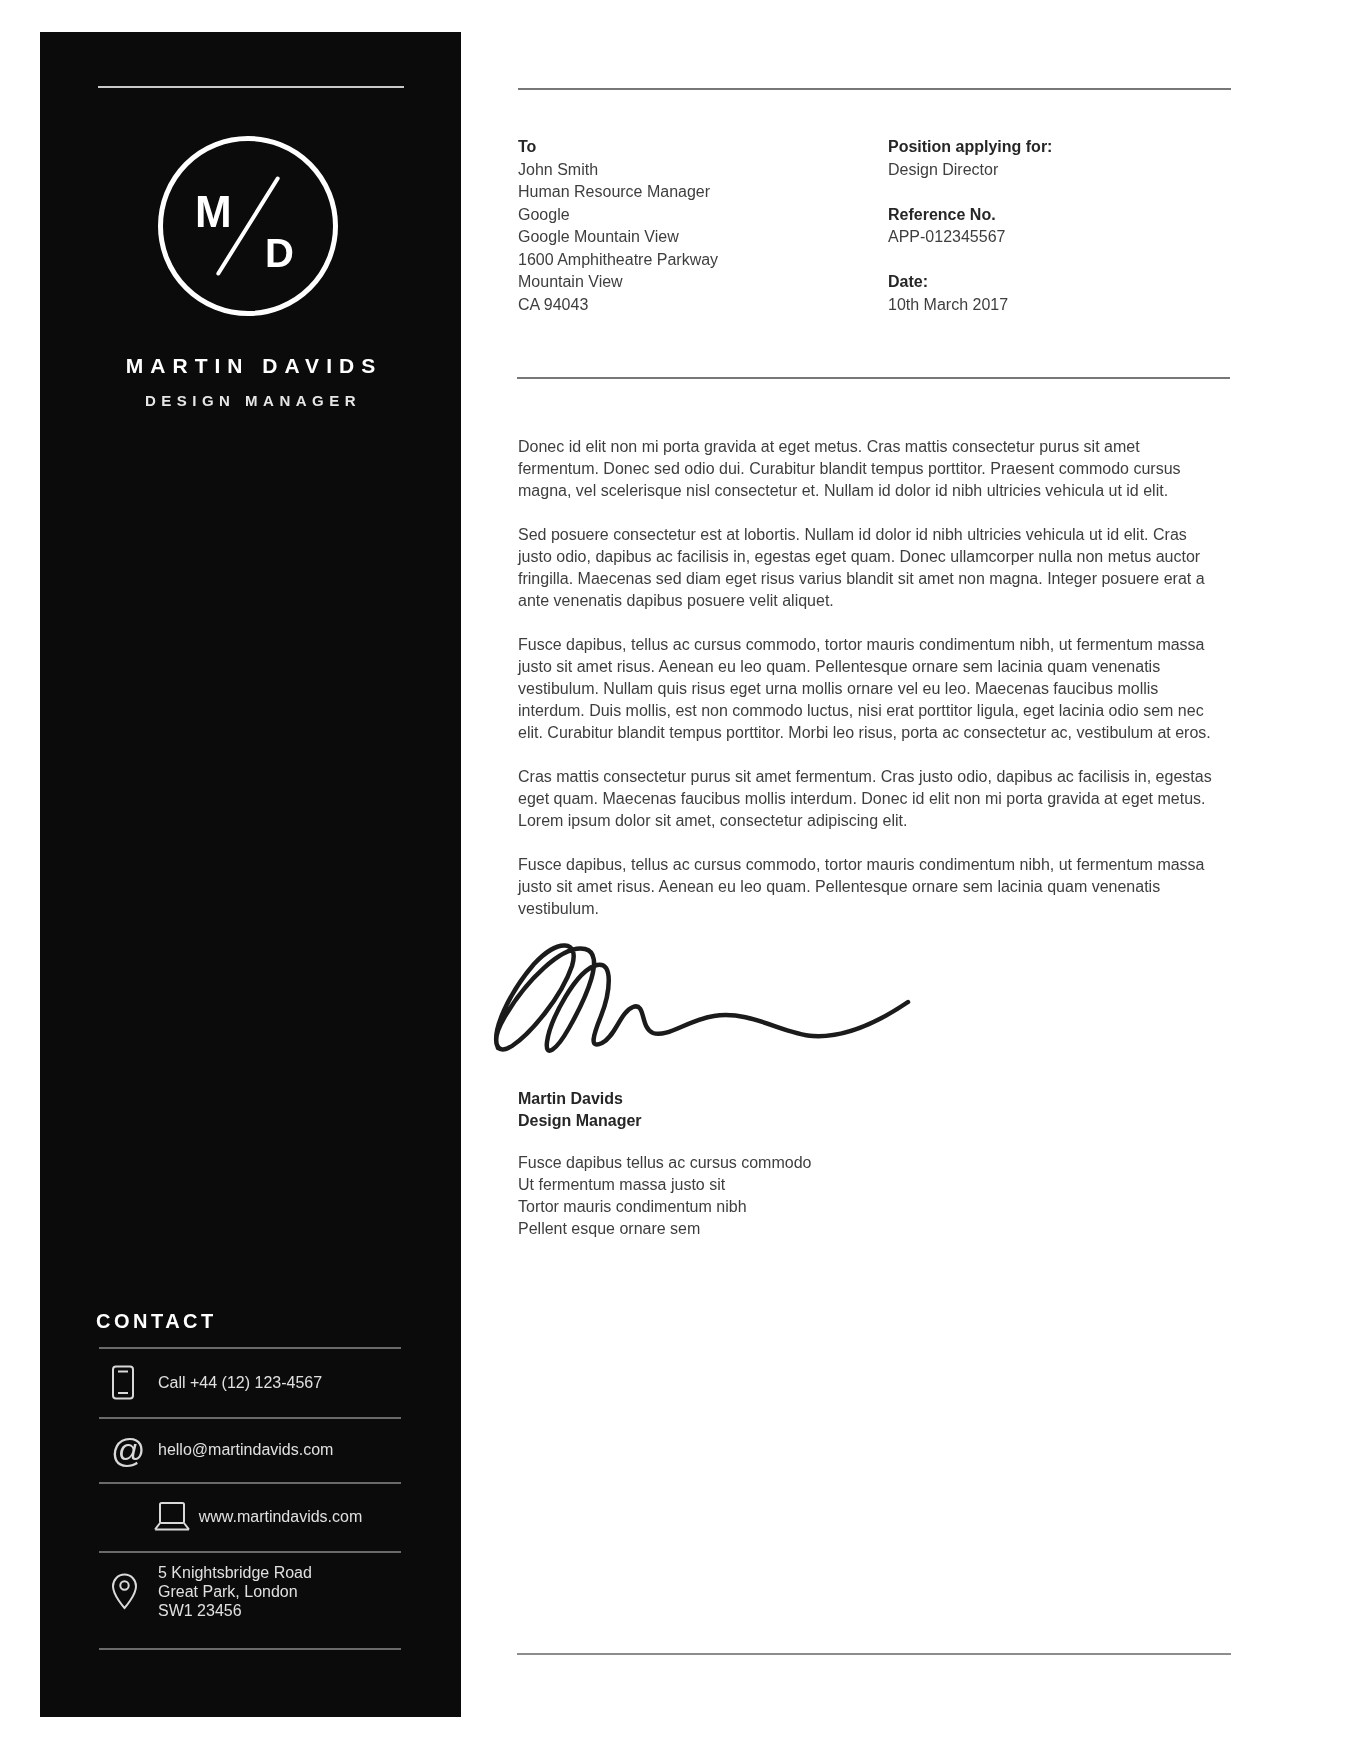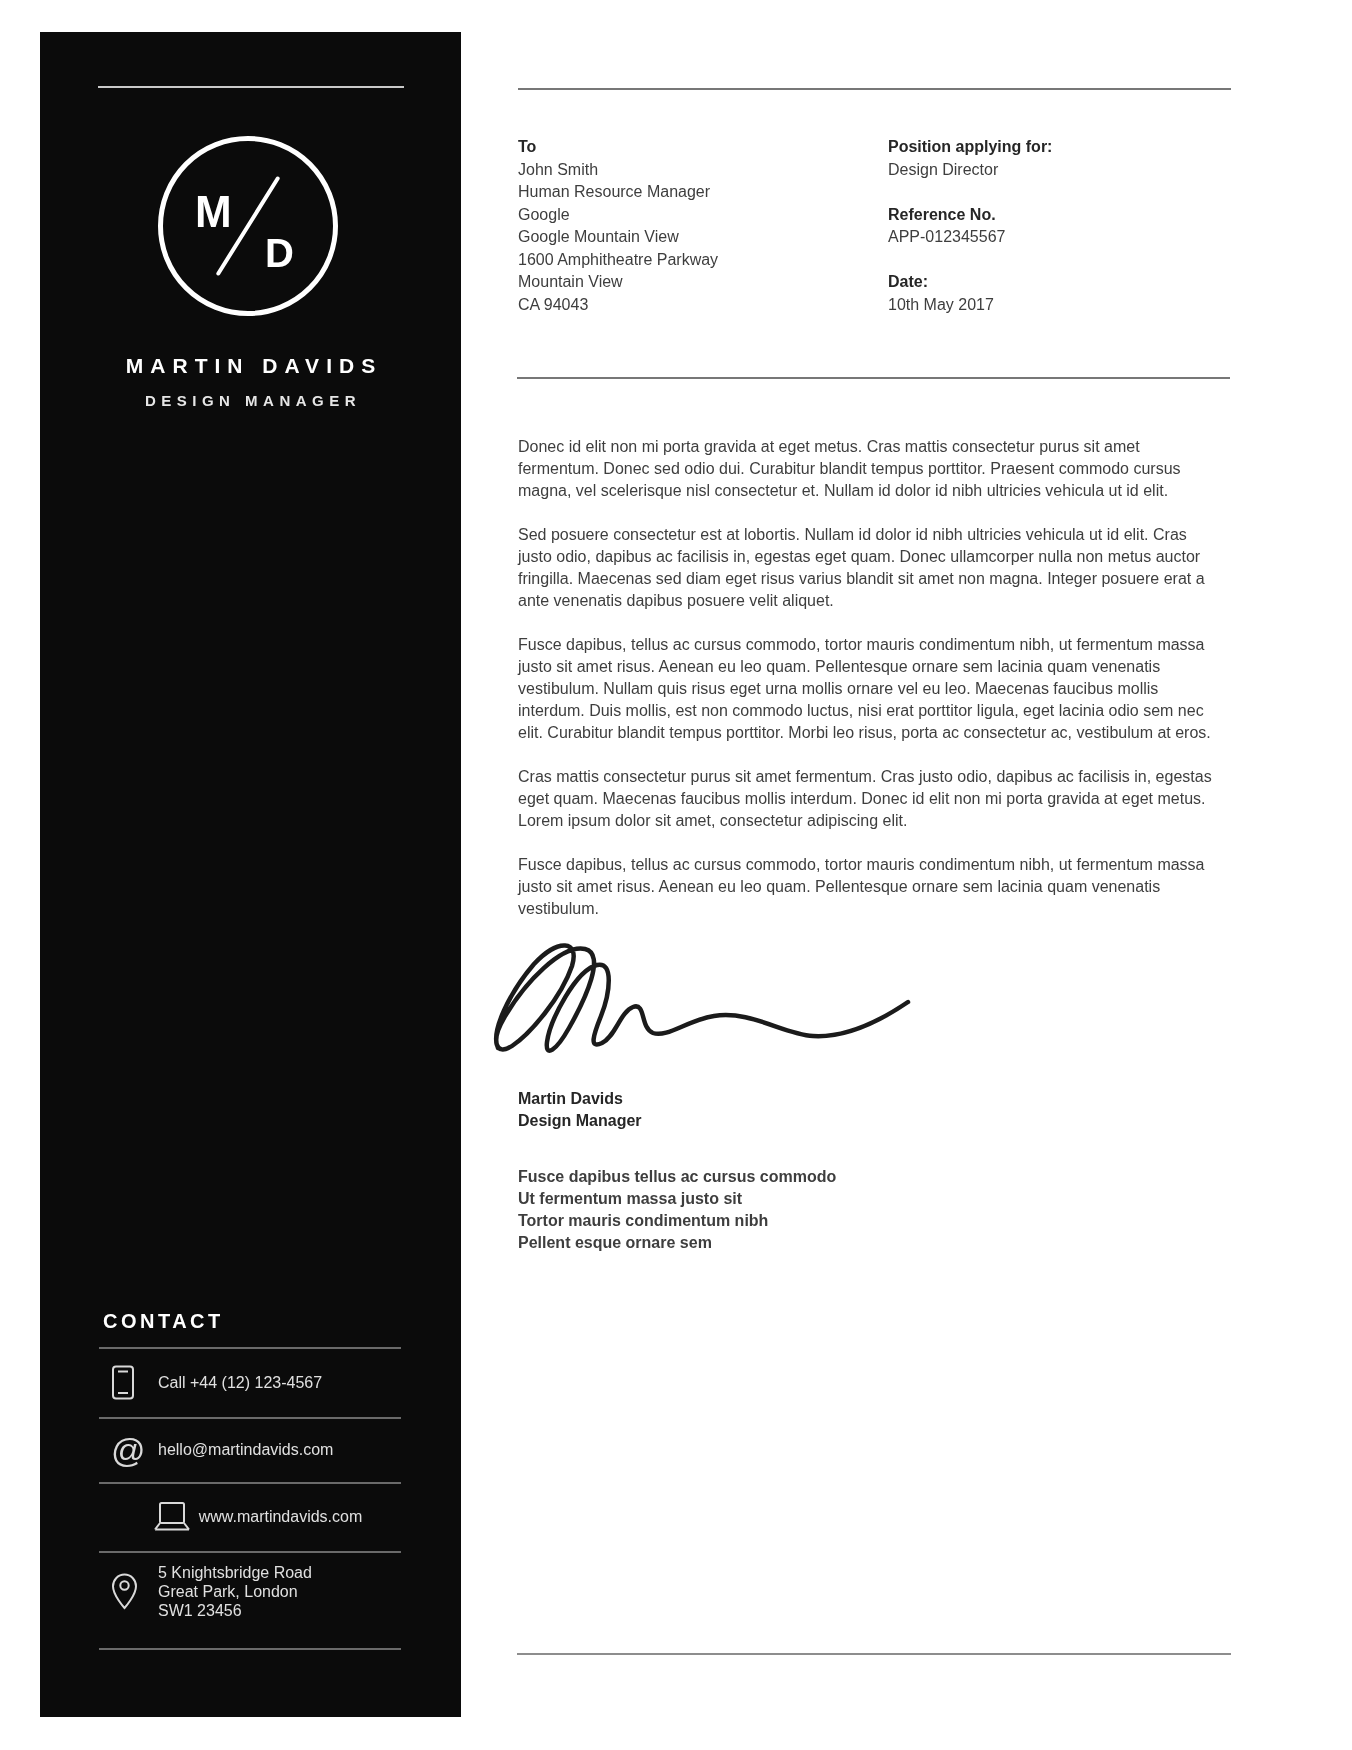--- a/index.html
+++ b/index.html
@@ -37,21 +37,21 @@
     position:absolute; left:0; top:322px; width:100%;
     text-align:center; color:#ffffff; font-weight:bold;
     font-size:21px; letter-spacing:7px; padding-left:7px;
   }
   .person-title {
     position:absolute; left:0; top:360px; width:100%;
     text-align:center; color:#e6e6e6; font-weight:bold;
     font-size:15px; letter-spacing:5.5px; padding-left:5px;
   }
   .contact-heading {
-    position:absolute; left:63px; top:1278px;
+    position:absolute; left:56px; top:1278px;
     color:#ffffff; font-weight:bold; font-size:20px; letter-spacing:3.5px;
   }
   .sidebar-divider {
     position:absolute; left:59px; width:302px; height:2px; background:#6a6a6a;
   }
   .divider-1 { top:1315px; } .divider-2 { top:1385px; }
   .divider-3 { top:1450px; } .divider-4 { top:1519px; }
   .divider-5 { top:1616px; }
   .contact-item {
     position:absolute; left:63px; width:300px;
@@ -96,21 +96,21 @@
   .letter-body p { margin:0 12px 22px 0; }
   .signature-svg {
     display:block; margin:-6px 0 0 -30px;
     width:430px; height:130px;
   }
   .signature-svg path {
     fill:none; stroke:#1b1b1b; stroke-width:4.5;
     stroke-linecap:round; stroke-linejoin:round;
   }
   .signer-block { margin-top:22px; font-weight:bold; color:#262626; }
-  .closing-block { margin-top:34px;font-weight:bold; }
+  .closing-block { margin-top:20px; }
   .closing-block .cl-line { display:block; }
 </style>
 </head>
 <body>
 
 <div class="page">
 
   <aside class="sidebar">
     <div class="sidebar-top-rule"></div>
 
@@ -201,21 +201,21 @@
     <div class="meta-group">
       <div class="meta-label">Position applying for:</div>
       <div class="meta-value">Design Director</div>
     </div>
     <div class="meta-group">
       <div class="meta-label">Reference No.</div>
       <div class="meta-value">APP-012345567</div>
     </div>
     <div class="meta-group">
       <div class="meta-label">Date:</div>
-      <div class="meta-value">10th May 2017</div>
+      <div class="meta-value">10th March 2017</div>
     </div>
   </div>
 
   <div class="rule rule-middle"></div>
 
   <div class="letter-body">
 
     <p>Donec id elit non mi porta gravida at eget metus. Cras mattis consectetur purus sit amet fermentum. Donec sed odio dui. Curabitur blandit tempus porttitor. Praesent commodo cursus magna, vel scelerisque nisl consectetur et. Nullam id dolor id nibh ultricies vehicula ut id elit.</p>
     <p>Sed posuere consectetur est at lobortis. Nullam id dolor id nibh ultricies vehicula ut id elit. Cras justo odio, dapibus ac facilisis in, egestas eget quam. Donec ullamcorper nulla non metus auctor fringilla. Maecenas sed diam eget risus varius blandit sit amet non magna. Integer posuere erat a ante venenatis dapibus posuere velit aliquet.</p>
     <p>Fusce dapibus, tellus ac cursus commodo, tortor mauris condimentum nibh, ut fermentum massa justo sit amet risus. Aenean eu leo quam. Pellentesque ornare sem lacinia quam venenatis vestibulum. Nullam quis risus eget urna mollis ornare vel eu leo. Maecenas faucibus mollis interdum. Duis mollis, est non commodo luctus, nisi erat porttitor ligula, eget lacinia odio sem nec elit. Curabitur blandit tempus porttitor. Morbi leo risus, porta ac consectetur ac, vestibulum at eros.</p>

